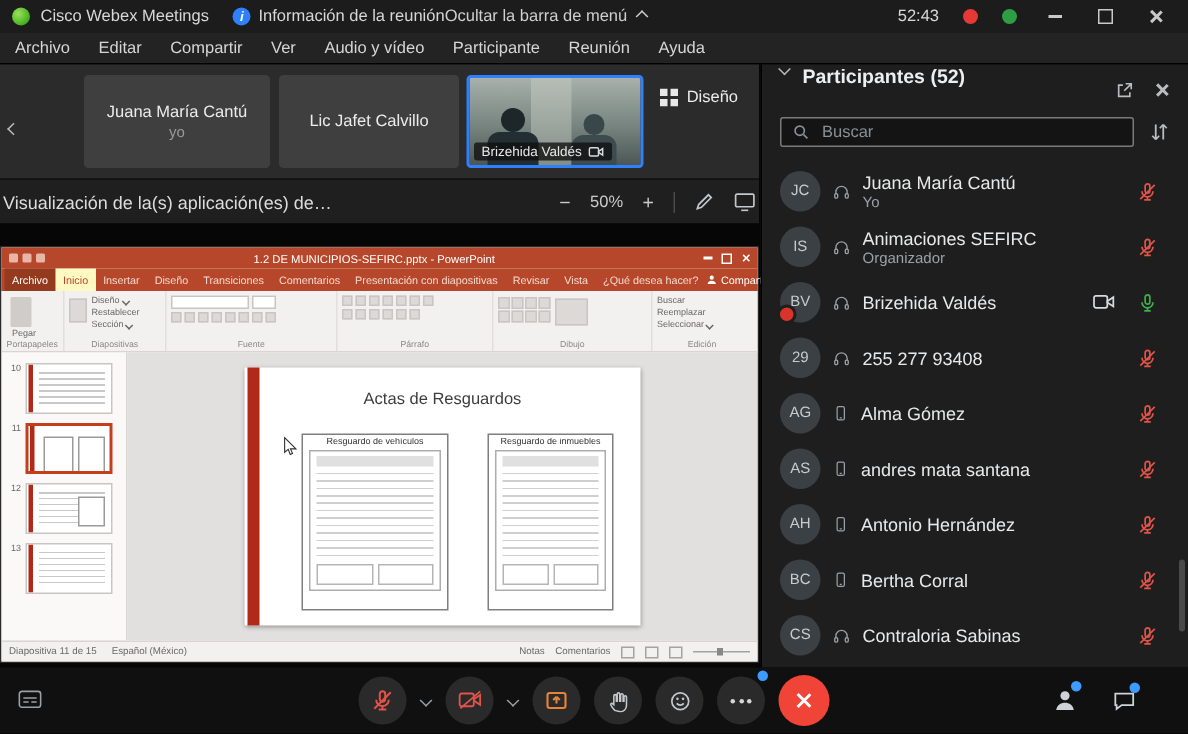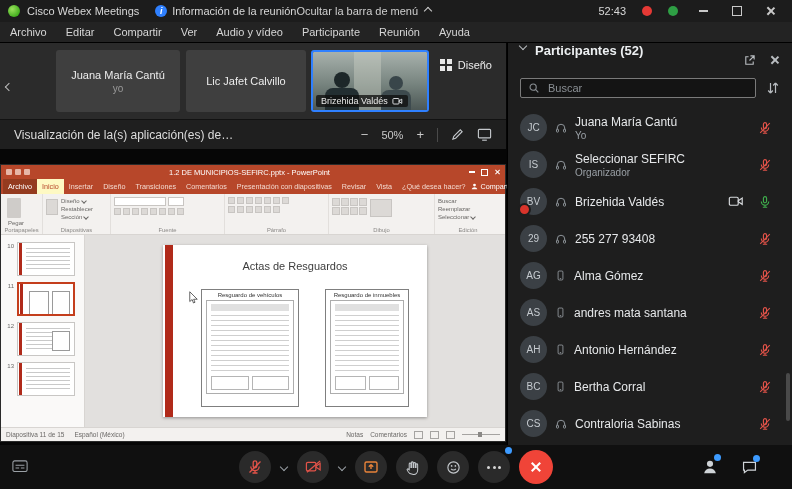--- a/index.html
+++ b/index.html
@@ -58,21 +58,21 @@
   .p1 .torso{width:34px;height:22px;background:#222e31;}
   .p2 .head{width:14px;height:14px;background:#39464a;}
   .p2 .torso{width:30px;height:20px;background:#3d4a4e;}
   .name-tag{position:absolute;left:3px;bottom:3px;background:rgba(15,15,15,.78);border-radius:2px;
             padding:1px 5px;display:flex;align-items:center;gap:4px;font-size:9px;color:#e8e8e8;}
   .layout-btn{position:absolute;right:14px;top:16px;display:flex;align-items:center;gap:6px;
               color:#ececec;font-size:11px;cursor:default;}
 
   
   .share-bar{position:absolute;left:0;top:119px;width:506px;height:30px;background:#1f1f1f;
-             display:flex;align-items:center;padding:0 14px;box-sizing:border-box;font-size:12px;color:#dcdcdc;
+             display:flex;align-items:center;padding:0 2px;box-sizing:border-box;font-size:12px;color:#dcdcdc;
              border-top:1px solid #121212;}
   .share-controls{margin-left:auto;display:flex;align-items:center;gap:13px;color:#c9c9c9;}
   .zoom-btn{font-size:13px;color:#c9c9c9;cursor:default;}
   .zoom-level{font-size:11px;}
   .vdiv{width:1px;height:14px;background:#4a4a4a;}
 
   
   .share-content{position:absolute;left:0;top:149px;width:506px;height:296px;background:#060606;}
   .ppt{position:absolute;left:1px;top:16px;width:504px;height:276px;background:#fff;
        display:flex;flex-direction:column;box-shadow:0 0 0 1px #2a2a2a;color:#444;}
@@ -580,21 +580,21 @@
         <span class="dev-icon">
           <svg viewBox="0 0 16 16" width="12">
               <g fill="none" stroke="#9aa0a6" stroke-width="1.2">
                 <path d="M3 10V8a5 5 0 0 1 10 0v2"></path>
                 <rect x="2" y="9.5" width="2.6" height="4" rx="1"></rect>
                 <rect x="11.4" y="9.5" width="2.6" height="4" rx="1"></rect>
               </g>
             </svg>
         </span>
         <span class="pcol">
-          <span class="pname">Seleccionar SEFIRC</span>
+          <span class="pname">Animaciones SEFIRC</span>
           <span class="psub">Organizador</span>
         </span>
         <span class="pright">
           <svg viewBox="0 0 16 16" width="14">
               <g fill="none" stroke="#e25349" stroke-width="1.3">
                 <rect x="6.2" y="1.8" width="3.6" height="7" rx="1.8"></rect>
                 <path d="M3.8 7.5a4.2 4.2 0 0 0 8.4 0"></path>
                 <path d="M8 11.7V14M5.5 14h5"></path>
                 <path d="M2.5 13.5 13.5 2.5"></path>
               </g>

